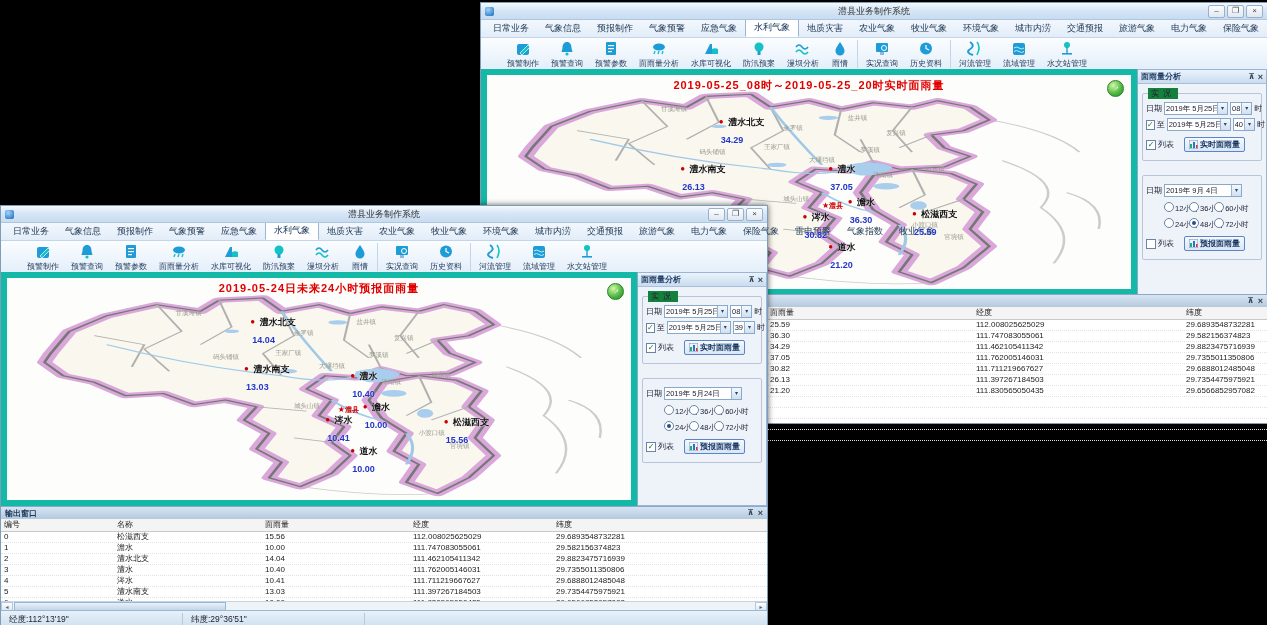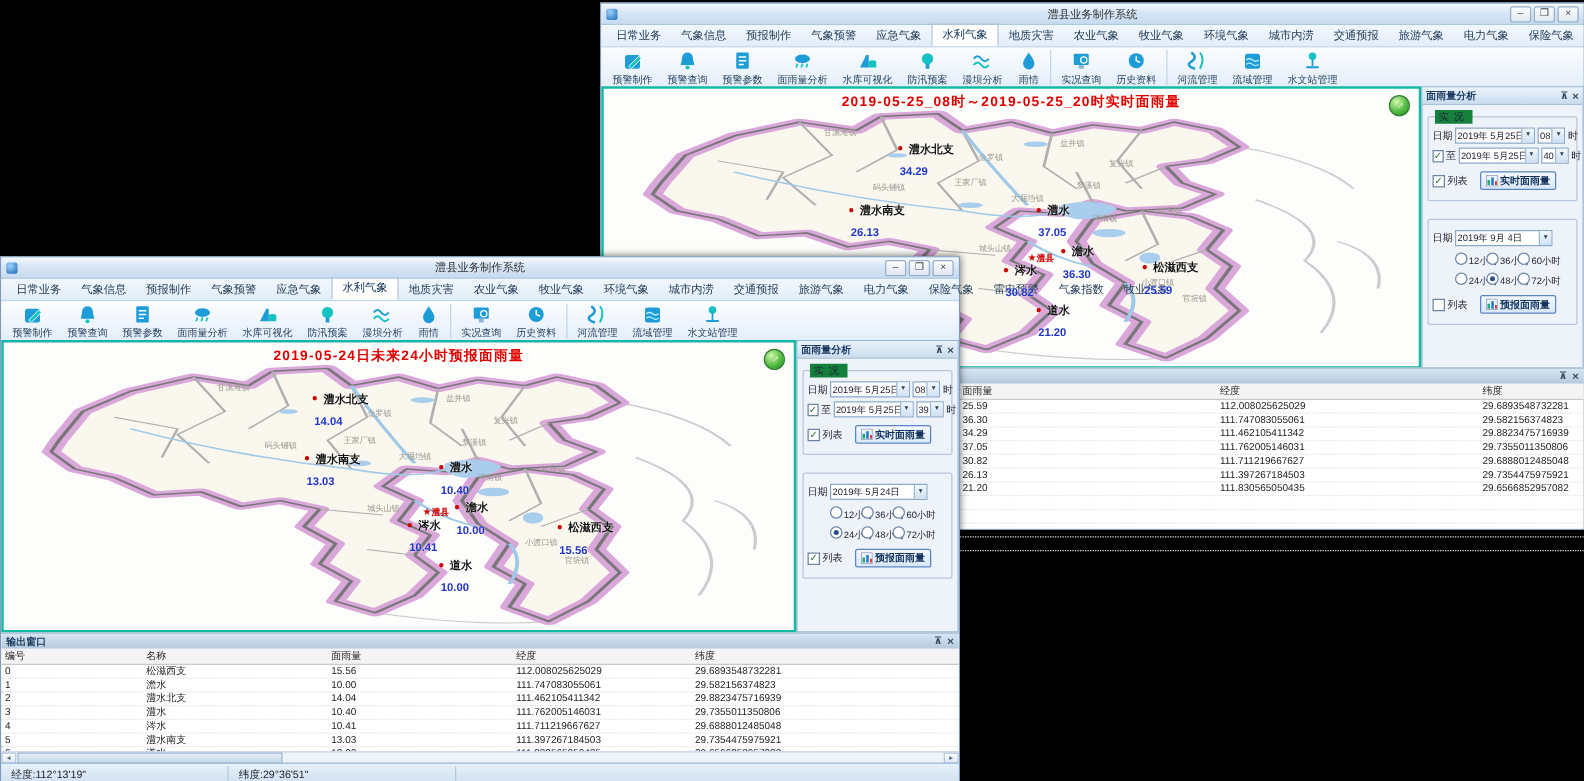--- a/index.html
+++ b/index.html
@@ -12,27 +12,27 @@
   .appico{width:9px;height:9px;margin-left:4px;border-radius:2px;
           background:radial-gradient(circle at 35% 30%,#9fd4ff,#1868b5);}
   .winbtns{margin-left:auto;display:flex;gap:2px;margin-right:4px;z-index:2;}
   .wbtn{width:15px;height:11px;font-size:8px;line-height:10px;text-align:center;color:#444;
         background:linear-gradient(#fdfdfd,#dfe8f2);border:1px solid #9ab0c8;border-radius:2px;}
   .menubar{height:17px;background:linear-gradient(#f2f7fd,#e2edf9);border-bottom:1px solid #c2d5ea;
            display:flex;align-items:flex-end;padding-left:4px;}
   .mtab{font-size:9px;color:#223a55;padding:2px 8px 2px;white-space:nowrap;}
   .mtab.active{background:#fff;border:1px solid #9ab6d5;border-bottom:1px solid #fff;border-radius:2px 2px 0 0;color:#0b2d55;}
   .toolbar{height:32px;background:linear-gradient(#fbfdff,#e3eefa);border-bottom:1px solid #b9cde4;
-           display:flex;align-items:stretch;padding-left:3px;}
+           display:flex;align-items:stretch;padding-left:20px;}
   .tbtn{display:flex;flex-direction:column;align-items:center;justify-content:center;padding:1px 6px 0;}
   .tbtn svg{display:block;}
   .tlabel{font-size:8px;color:#27405e;margin-top:1px;white-space:nowrap;}
   .tsep{width:1px;background:#c3d5e8;margin:2px 2px;}
   .body{position:absolute;left:0;right:0;display:flex;}
-  .map{position:relative;background:#fdfdfb;border:2px solid #14b8a6;overflow:hidden;flex:1;}
+  .map{position:relative;background:#fdfdfb;border:6px solid #14b8a6;overflow:hidden;flex:1;}
   .map svg.geo{position:absolute;left:0;top:0;width:100%;height:100%;}
   .maptitle{position:absolute;top:3px;left:0;right:0;text-align:center;
             font-size:11px;font-weight:bold;color:#e00000;letter-spacing:1px;z-index:3;}
   .gbtn{position:absolute;top:5px;right:7px;width:15px;height:15px;border-radius:50%;z-index:4;
         background:radial-gradient(circle at 35% 30%,#d2f7a8,#49b63c 60%,#2d8c2d);border:1px solid #2f7d2f;
         color:#fff;font-size:8px;line-height:14px;text-align:center;}
   .gbtn i{display:inline-block;transform:rotate(-45deg);font-style:normal;}
   .station{position:absolute;z-index:3;white-space:nowrap;}
   .sdot{color:#cc0000;font-size:8px;vertical-align:1px;}
   .sname{font-size:9px;font-weight:bold;color:#111;text-shadow:0 0 2px #fff;}

